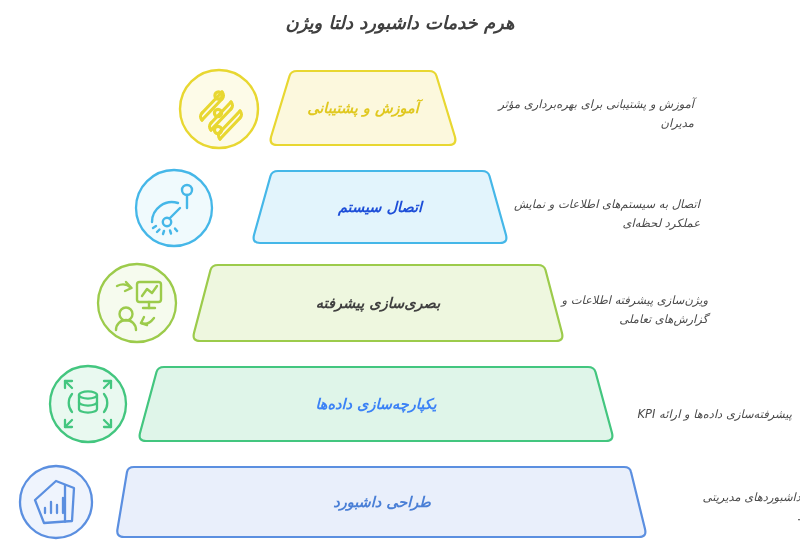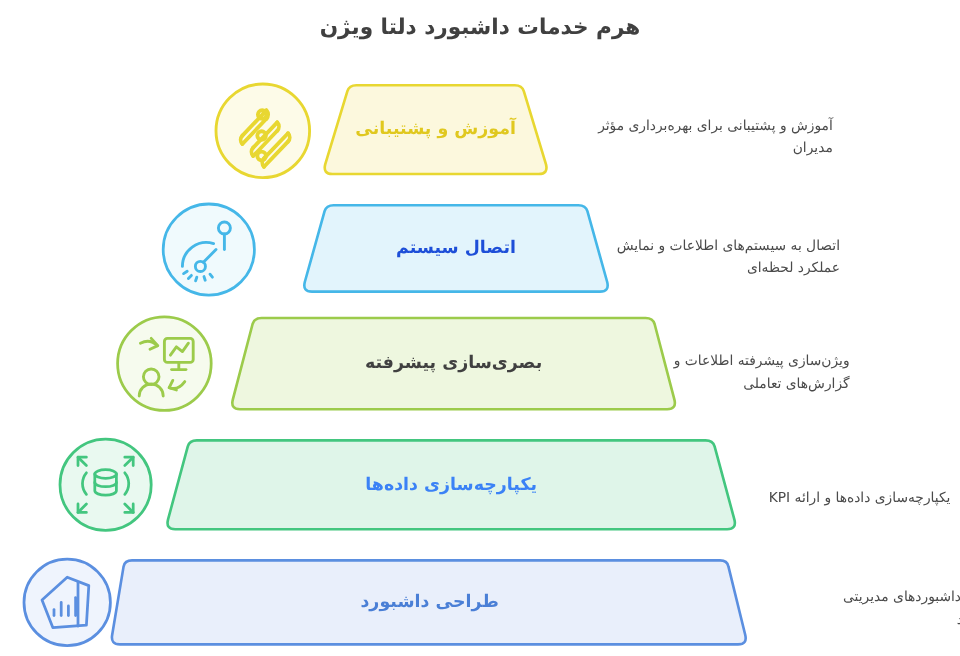--- a/index.html
+++ b/index.html
@@ -12,20 +12,21 @@
     height: 547px;
     background: #ffffff;
     font-family: "DejaVu Sans", "Liberation Sans", sans-serif;
     overflow: hidden;
     position: relative;
   }
   #stage {
     position: relative;
     width: 800px;
     height: 547px;
+    font-style: italic;
   }
 
   
   .page-title {
     position: absolute;
     top: 12px;
     left: 0;
     width: 800px;
     text-align: center;
     font-size: 18px;
@@ -208,39 +209,39 @@
       </svg>
     </div>
 
     <div class="band" style="left:134px; top:362px; width:484px; height:84px;">
       <svg viewBox="0 0 484 84" preserveAspectRatio="none">
         <path d="M30 5 L454 5 Q460 5 461.5 10 L478 71 Q480 79 472 79 L12 79 Q4 79 6 71 L22.5 10 Q24 5 30 5 Z" fill="#dff5e9" stroke="#43c67f" stroke-width="2.2" stroke-linejoin="round"></path>
       </svg>
       <div class="band-label" style="color:#3b82f6;">یکپارچه‌سازی داده‌ها</div>
     </div>
 
-    <div class="desc" style="left:636px; top:405px; width:156px;">یکپارچه‌سازی داده‌ها و ارائه KPI</div>
+    <div class="desc" style="left:636px; top:405px; width:156px;">پیشرفته‌سازی داده‌ها و ارائه KPI</div>
   </div>
 
   <div class="row">
     <div class="icon-badge" style="left:18px; top:464px; width:76px; height:76px;">
       <svg width="76" height="76" viewBox="0 0 76 76">
         <circle cx="38" cy="38" r="36" fill="#eff4fd" stroke="#5b8fe0" stroke-width="2.3"></circle>
         <g stroke="#5b8fe0" stroke-width="2.3" fill="none" stroke-linecap="round" stroke-linejoin="round">
           <path d="M38 17 L56 24 L54 57 L26 59 L17 36 Z"></path>
           <path d="M47 21.5 L47 57.7"></path>
           <line x1="27" y1="49" x2="27" y2="44"></line>
           <line x1="33" y1="49" x2="33" y2="38"></line>
           <line x1="39" y1="49" x2="39" y2="41"></line>
           <line x1="45" y1="49" x2="45" y2="34"></line>
         </g>
       </svg>
     </div>
 
-    <div class="band" style="left:88px; top:462px; width:540px; height:80px;">
+    <div class="band" style="left:112px; top:462px; width:540px; height:80px;">
       <svg viewBox="0 0 540 80" preserveAspectRatio="none">
         <path d="M22 5 L512 5 Q518 5 519 10 L533 67 Q535 75 527 75 L12 75 Q4 75 5.5 67 L15 10 Q16 5 22 5 Z" fill="#e9effb" stroke="#5b8fe0" stroke-width="2.2" stroke-linejoin="round"></path>
       </svg>
       <div class="band-label" style="color:#4a7fd6;">طراحی داشبورد</div>
     </div>
 
     <div class="desc" style="left:660px; top:488px; width:134px;margin-left:41px;">توسعه داشبوردهای مدیریتی هوشمند</div>
   </div>
 
 </div>

